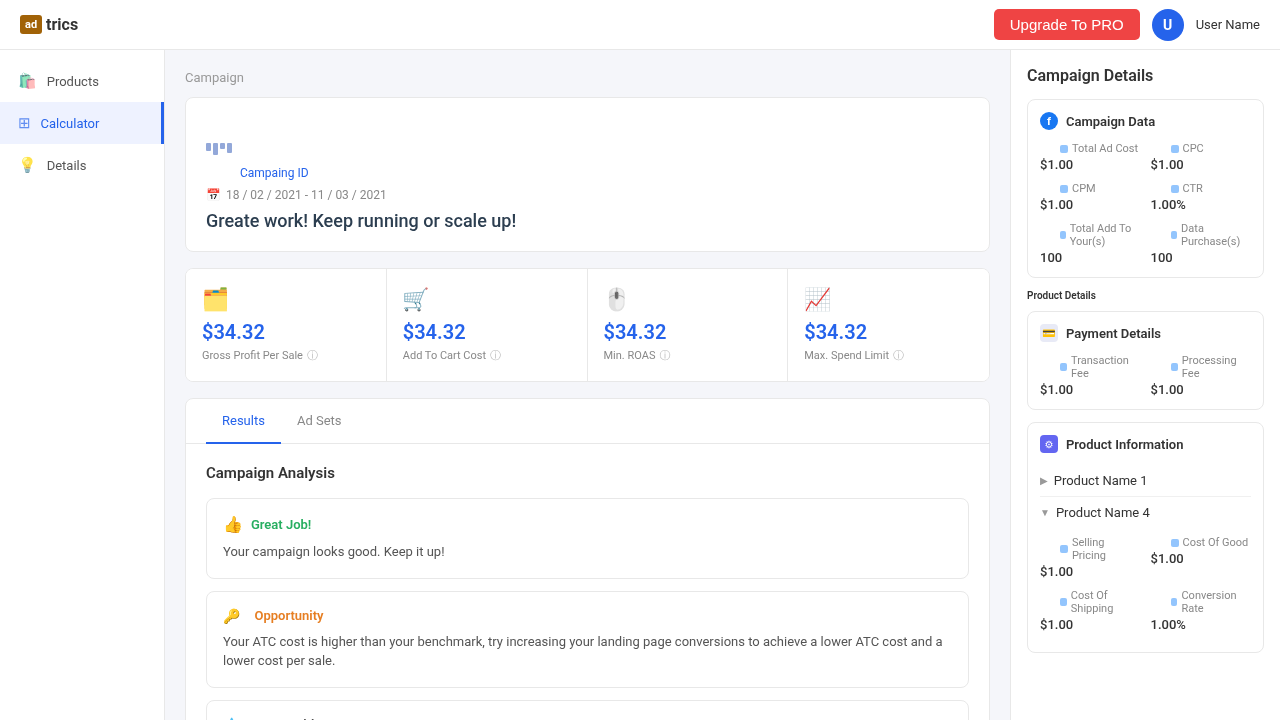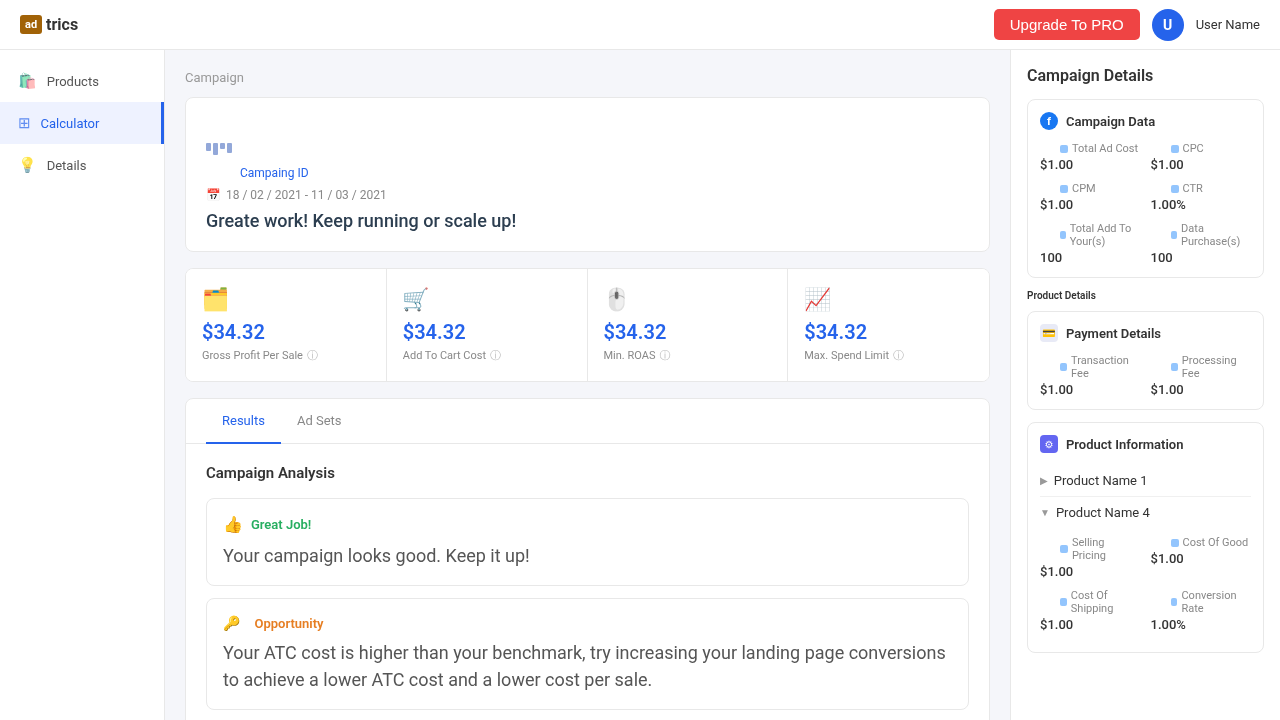--- a/index.html
+++ b/index.html
@@ -59,21 +59,21 @@
     .tab-content { padding: 20px; }
     .analysis-title { font-size: 15px; font-weight: 600; color: #333; margin-bottom: 16px; }
 
     
     .analysis-item { border: 1px solid #e8e8e8; border-radius: 8px; padding: 16px; margin-bottom: 12px; }
     .analysis-header { display: flex; align-items: center; gap: 8px; margin-bottom: 8px; }
     .analysis-badge { font-size: 13px; font-weight: 600; }
     .analysis-badge.great { color: #27ae60; }
     .analysis-badge.opportunity { color: #e67e22; margin-left: 6px; }
     .analysis-badge.opportunities { color: #404040; text-align: right; }
-    .analysis-text { color: #555; font-size: 18px; line-height: 1.5; }
+    .analysis-text { color: #555; font-size: 13px; line-height: 1.5; }
     .thumb-icon { font-size: 16px; }
 
     
     .right-panel { width: 270px; background: #fff; border-left: 1px solid #e8e8e8; flex-shrink: 0; overflow-y: auto; padding: 16px; }
     .panel-title { font-size: 16px; font-weight: 600; color: #333; margin-bottom: 14px; }
     .panel-section { border: 1px solid #e8e8e8; border-radius: 8px; padding: 12px; margin-bottom: 12px; }
     .panel-section-header { display: flex; align-items: center; gap: 8px; margin-bottom: 12px; }
     .panel-section-title { font-size: 13px; font-weight: 600; color: #333; }
     .fb-icon { width: 18px; height: 18px; background: #1877f2; border-radius: 50%; display: flex; align-items: center; justify-content: center; color: white; font-size: 11px; font-weight: 700; }
     .panel-grid { display: grid; grid-template-columns: 1fr 1fr; gap: 10px; }

